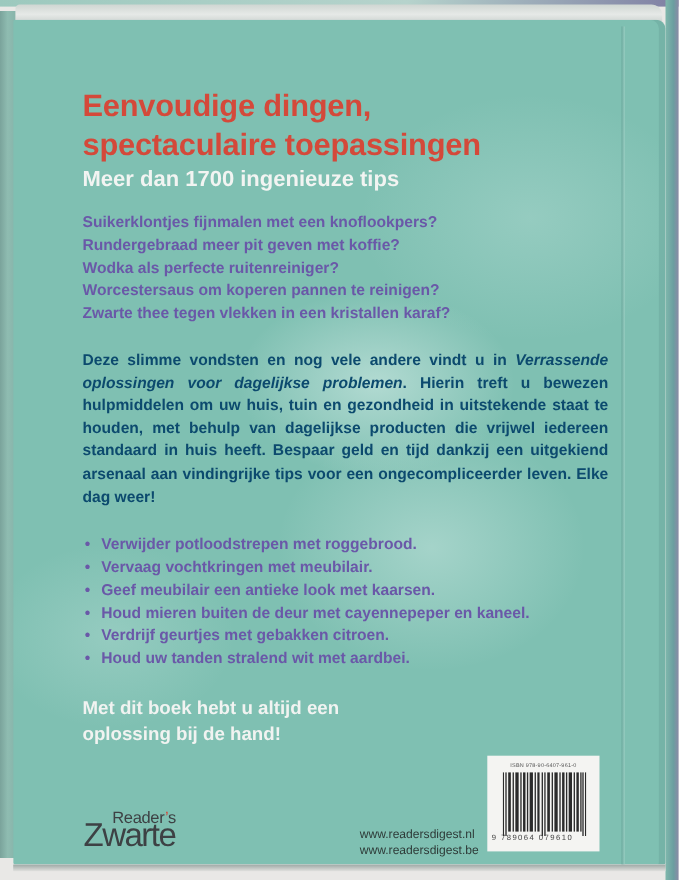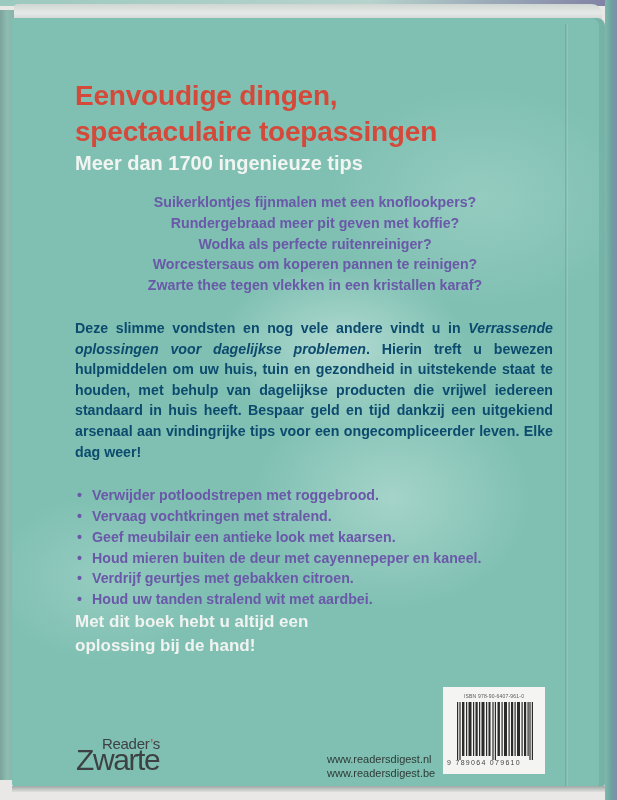--- a/index.html
+++ b/index.html
@@ -104,21 +104,20 @@
     .questions {
       margin-top: 16px;
       list-style: none;
     }
     .questions li {
       color: #6a58a8;
       font-weight: bold;
       font-size: 14.2px;
       line-height: 20.8px;
       white-space: nowrap;
-      text-align: center;
     }
     .body-text {
       margin-top: 22px;
       color: #0c4a6e;
       font-weight: bold;
       font-size: 14.2px;
       line-height: 20.6px;
       width: 478px;
       text-align: justify;
       hyphens: manual;
@@ -134,20 +133,21 @@
       font-size: 14.2px;
       line-height: 20.8px;
       white-space: nowrap;
     }
     .tips li .bullet {
       display: inline-block;
       width: 15px;
       margin-left: 2px;
     }
     .closing {
+      margin-top: 22px;
       color: #f1f3f1;
       font-weight: bold;
       font-size: 17px;
       line-height: 24px;
     }
     .logo {
       position: absolute;
       left: 76px;
       top: 735px;
       color: #3d4144;
@@ -241,21 +241,21 @@
       <li>Rundergebraad meer pit geven met koffie?</li>
       <li>Wodka als perfecte ruitenreiniger?</li>
       <li>Worcestersaus om koperen pannen te reinigen?</li>
       <li>Zwarte thee tegen vlekken in een kristallen karaf?</li>
     </ul>
 
     <p class="body-text"><span>Deze slimme vondsten en nog vele andere vindt u in </span><i>Verras­sende oplossingen voor dagelijkse problemen</i><span>. Hierin treft u bewezen hulpmiddelen om uw huis, tuin en gezondheid in uitstekende staat te houden, met behulp van dagelijkse pro­ducten die vrijwel iedereen standaard in huis heeft. Bespaar geld en tijd dankzij een uitgekiend arsenaal aan vindingrijke tips voor een ongecompliceerder leven. Elke dag weer!</span></p>
 
     <ul class="tips">
       <li><span class="bullet">•</span><span>Verwijder potloodstrepen met roggebrood.</span></li>
-      <li><span class="bullet">•</span><span>Vervaag vochtkringen met stralend.</span></li>
+      <li><span class="bullet">•</span><span>Vervaag vochtkringen met meubilair.</span></li>
       <li><span class="bullet">•</span><span>Geef meubilair een antieke look met kaarsen.</span></li>
       <li><span class="bullet">•</span><span>Houd mieren buiten de deur met cayennepeper en kaneel.</span></li>
       <li><span class="bullet">•</span><span>Verdrijf geurtjes met gebakken citroen.</span></li>
       <li><span class="bullet">•</span><span>Houd uw tanden stralend wit met aardbei.</span></li>
     </ul>
 
     <div class="closing">
       <div>Met dit boek hebt u altijd een</div>
       <div>oplossing bij de hand!</div>
     </div>

